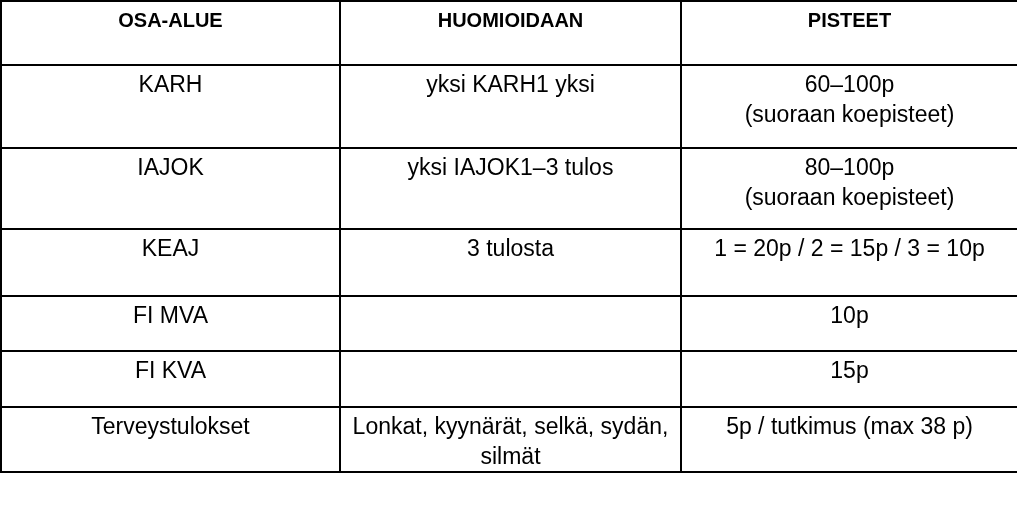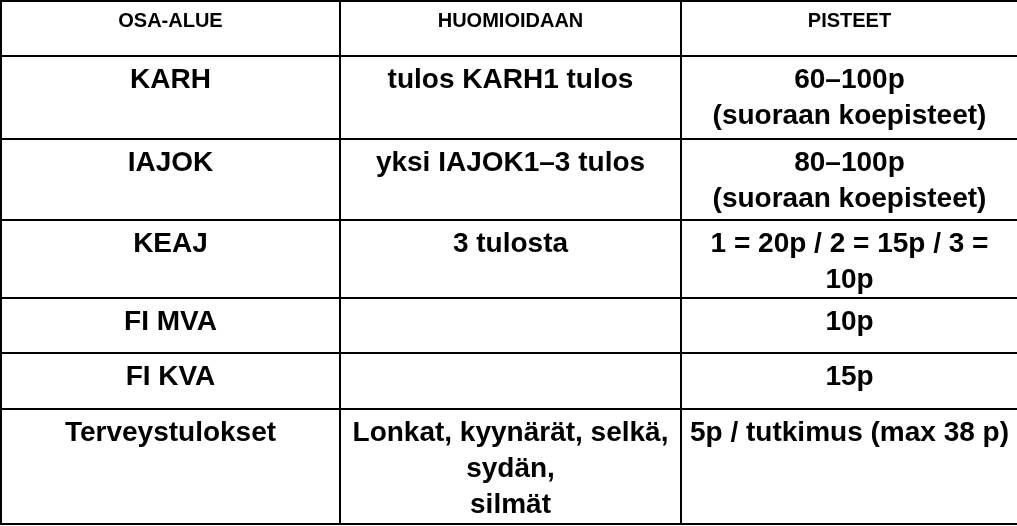--- a/index.html
+++ b/index.html
@@ -13,32 +13,32 @@
   table.scoring {
     border-collapse: collapse;
     width: 1017px;
     table-layout: fixed;
   }
   .scoring th, .scoring td {
     border: 2px solid #000000;
     vertical-align: top;
     text-align: center;
     padding: 4px 4px 0 4px;
-    font-size: 28px;
+    font-size: 23px;
     line-height: 1.29;
-    font-weight: bold;
+    font-weight: normal;
     white-space: pre-line;
     overflow: hidden;
   }
   .scoring thead th {
     font-weight: bold;
     font-size: 20px;
     padding-top: 6px;
   }
-  .scoring thead tr          { height: 55px; }
+  .scoring thead tr          { height: 64px; }
   .scoring tbody tr:nth-child(1) { height: 83px; }
   .scoring tbody tr:nth-child(2) { height: 81px; margin-top: 28px; }
   .scoring tbody tr:nth-child(3) { height: 67px; }
   .scoring tbody tr:nth-child(4) { height: 55px; }
   .scoring tbody tr:nth-child(5) { height: 56px; }
   .scoring tbody tr:nth-child(6) { height: 52px; }
   .scoring tbody tr:nth-child(7) { height: 77px; padding-left: 11px; }
 </style>
 </head>
 <body>
@@ -52,21 +52,21 @@
   <thead>
     <tr>
       <th>OSA-ALUE</th>
       <th>HUOMIOIDAAN</th>
       <th>PISTEET</th>
     </tr>
   </thead>
   <tbody>
     <tr>
       <td>KARH</td>
-      <td>tulos KARH1 tulos</td>
+      <td>yksi KARH1 yksi</td>
       <td>60–100p
 (suoraan koepisteet)</td>
     </tr>
     <tr>
       <td>IAJOK</td>
       <td>yksi IAJOK1–3 tulos</td>
       <td>80–100p
 (suoraan koepisteet)</td>
     </tr>
     <tr>

